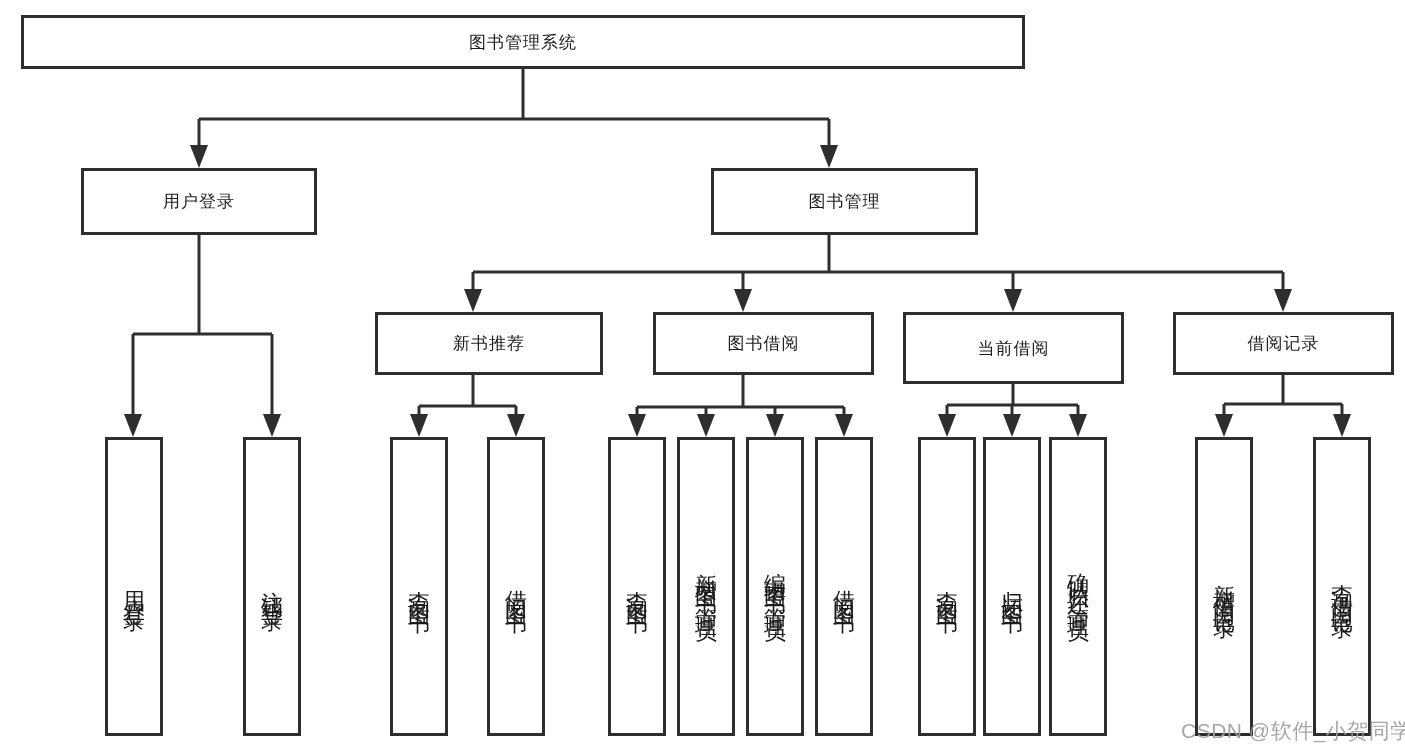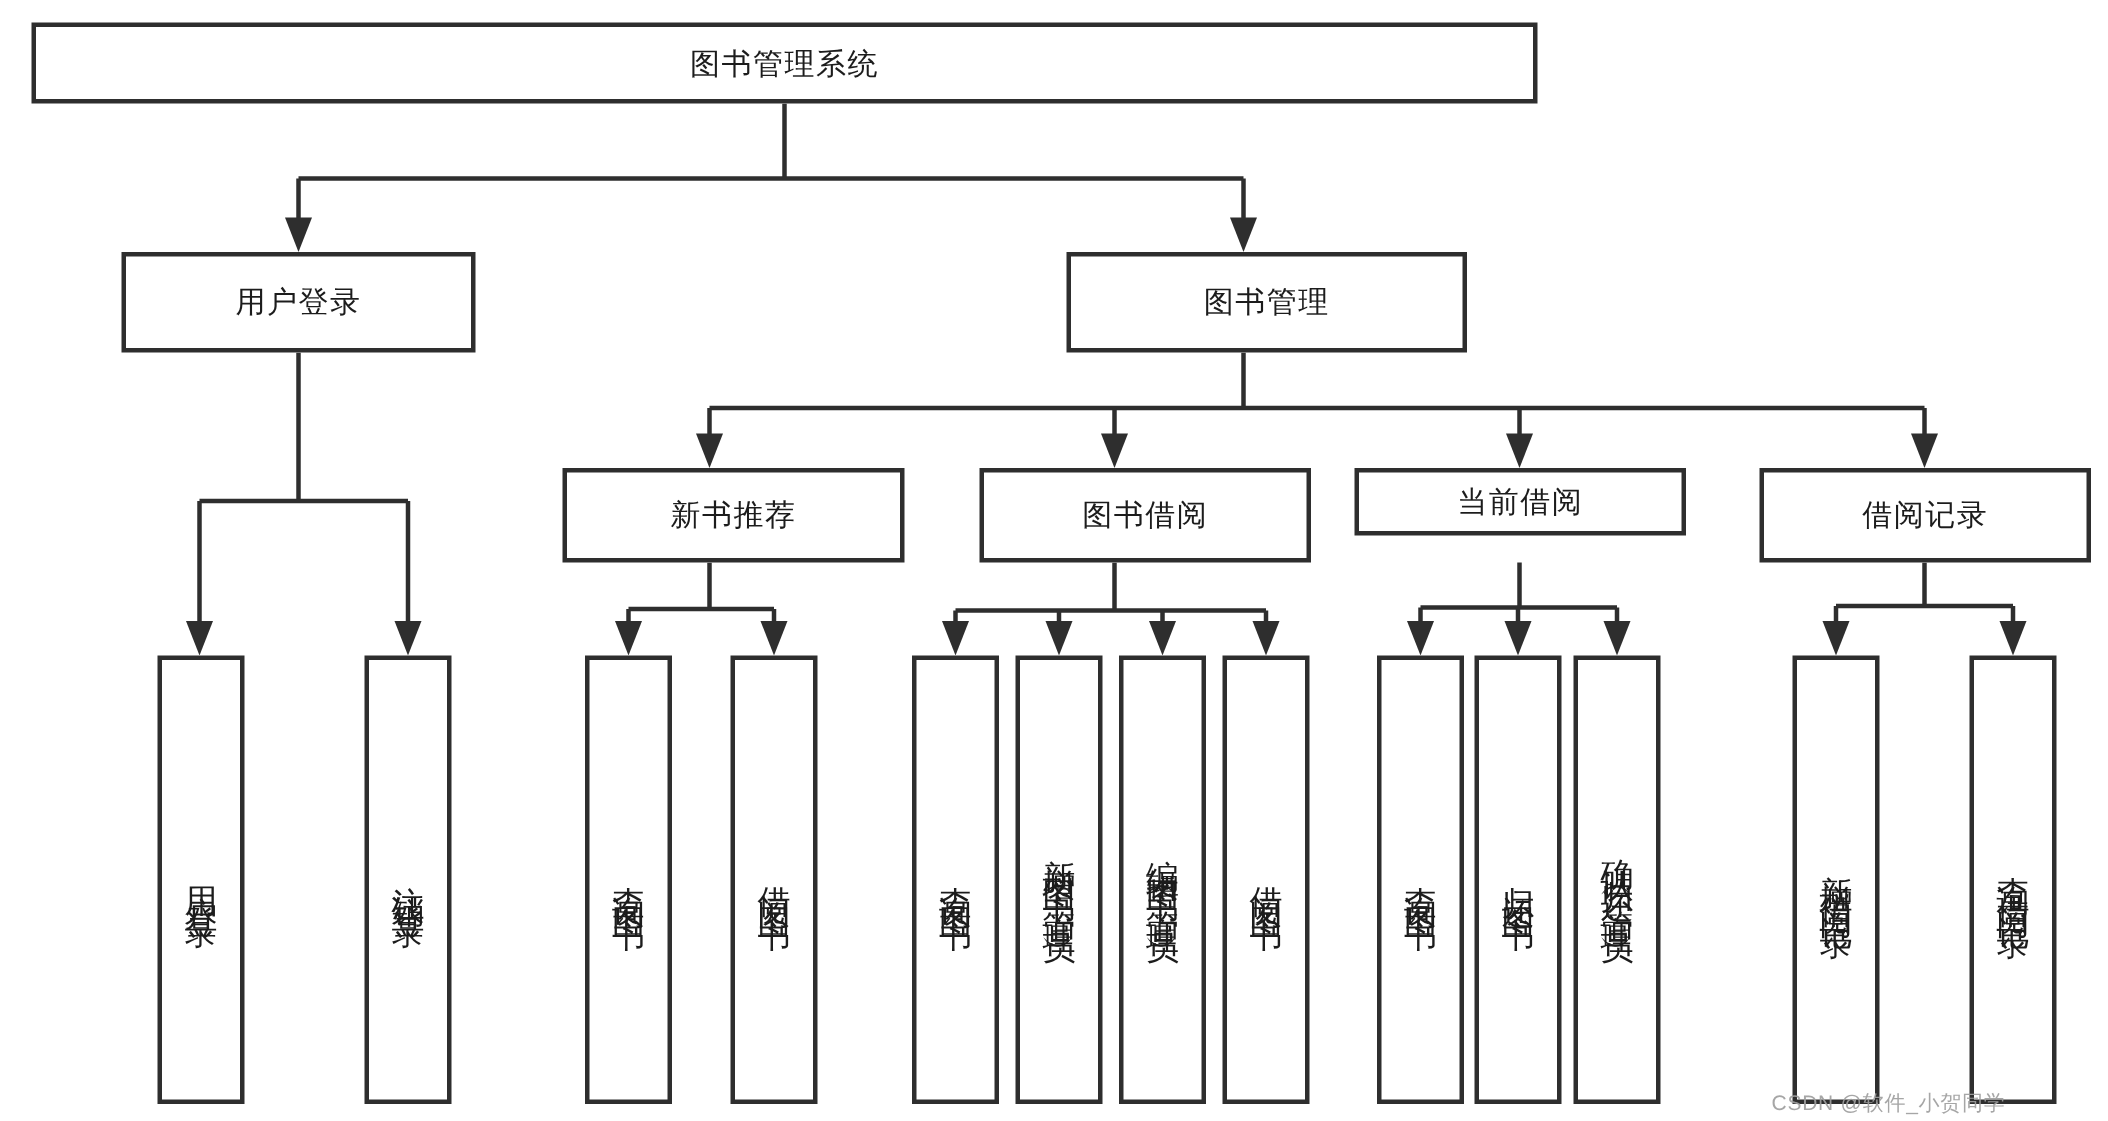--- a/index.html
+++ b/index.html
@@ -2,30 +2,30 @@
 <html><head>
 <meta charset="utf-8">
 <style>
   html,body{margin:0;padding:0;background:#ffffff;}
   body{font-family:"Liberation Sans","DejaVu Sans",sans-serif;}
   .canvas{position:relative;width:1405px;height:747px;background:#ffffff;overflow:hidden;}
   .connectors{position:absolute;left:0;top:0;width:1405px;height:747px;}
   .node{
     position:absolute;background:#ffffff;border:3px solid #2e2e2e;box-sizing:border-box;
     display:flex;align-items:center;justify-content:center;
-    color:#1c1c1c;font-size:20px;letter-spacing:1px;white-space:nowrap;
+    color:#1c1c1c;font-size:17px;letter-spacing:1px;white-space:nowrap;
   }
   .leaf{
     writing-mode:vertical-rl;text-orientation:mixed;
     font-size:22px;letter-spacing:7px;line-height:1;white-space:normal;
   }
   .watermark{
     position:absolute;left:1181px;top:717px;width:224px;
-    color:rgba(158,158,158,0.92);font-size:14px;letter-spacing:0.5px;
-    white-space:nowrap;z-index:5;margin-top:10px;
+    color:rgba(158,158,158,0.92);font-size:21px;letter-spacing:0.5px;
+    white-space:nowrap;z-index:5;
   }
 </style>
 </head>
 <body>
 
 <div class="canvas">
 
   <svg class="connectors" viewBox="0 0 1405 747" xmlns="http://www.w3.org/2000/svg" fill="none" stroke="#2e2e2e" stroke-width="3">
 
     <path d="M523 69 V119"></path>
@@ -88,21 +88,21 @@
       <polygon points="1333,414 1351,414 1342,437" fill="#2e2e2e" stroke="none"></polygon>
   </svg>
 
   <div class="node" style="left:21px;top:15px;width:1004px;height:54px;">图书管理系统</div>
 
   <div class="node" style="left:81px;top:168px;width:236px;height:67px;">用户登录</div>
   <div class="node" style="left:711px;top:168px;width:267px;height:67px;">图书管理</div>
 
   <div class="node" style="left:375px;top:312px;width:228px;height:63px;">新书推荐</div>
   <div class="node" style="left:633px;top:312px;width:221px;height:63px;margin-left:20px;">图书借阅</div>
-  <div class="node" style="left:903px;top:312px;width:221px;height:45px;">当前借阅</div>
+  <div class="node" style="left:903px;top:312px;width:221px;height:72px;">当前借阅</div>
   <div class="node" style="left:1173px;top:312px;width:221px;height:63px;">借阅记录</div>
 
   <div class="node leaf" style="left:105px;top:437px;width:58px;height:299px;">用户登录</div>
   <div class="node leaf" style="left:243px;top:437px;width:58px;height:299px;">注销登录</div>
 
   <div class="node leaf" style="left:390px;top:437px;width:58px;height:299px;">查询图书</div>
   <div class="node leaf" style="left:487px;top:437px;width:58px;height:299px;">借阅图书</div>
 
   <div class="node leaf" style="left:608px;top:437px;width:58px;height:299px;">查询图书</div>
   <div class="node leaf" style="left:677px;top:437px;width:58px;height:299px;">新增图书（管理员）</div>

